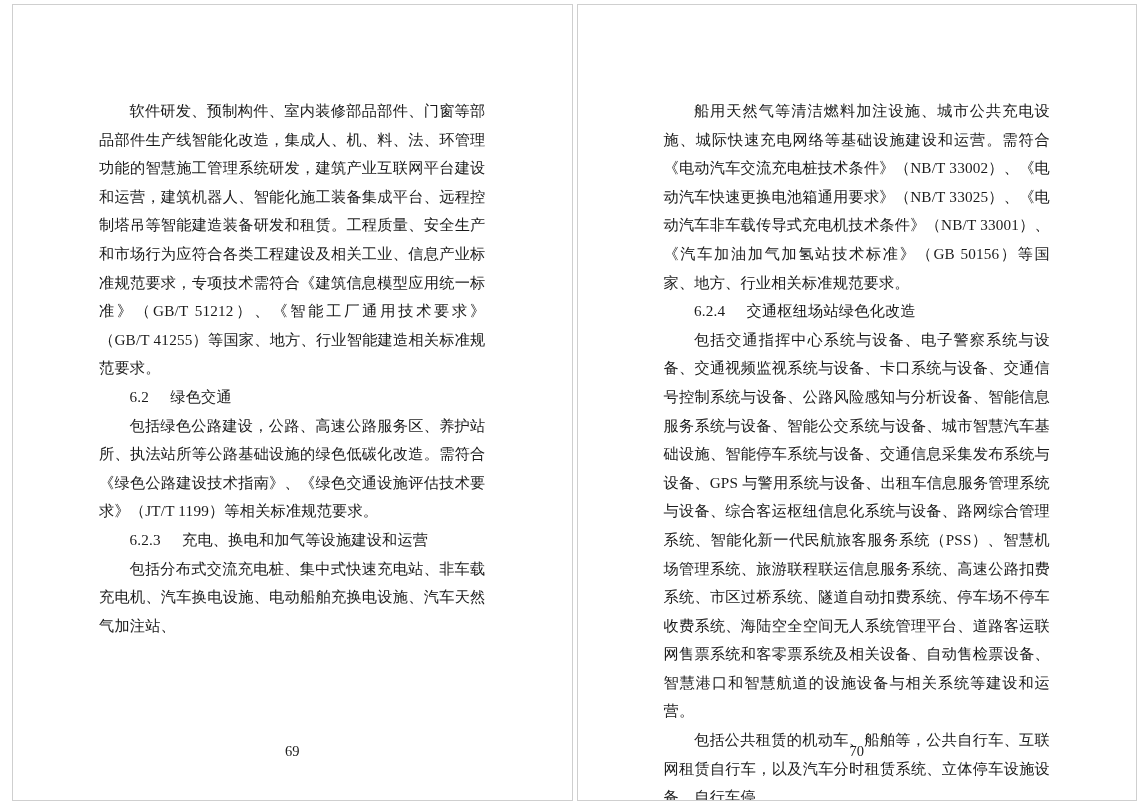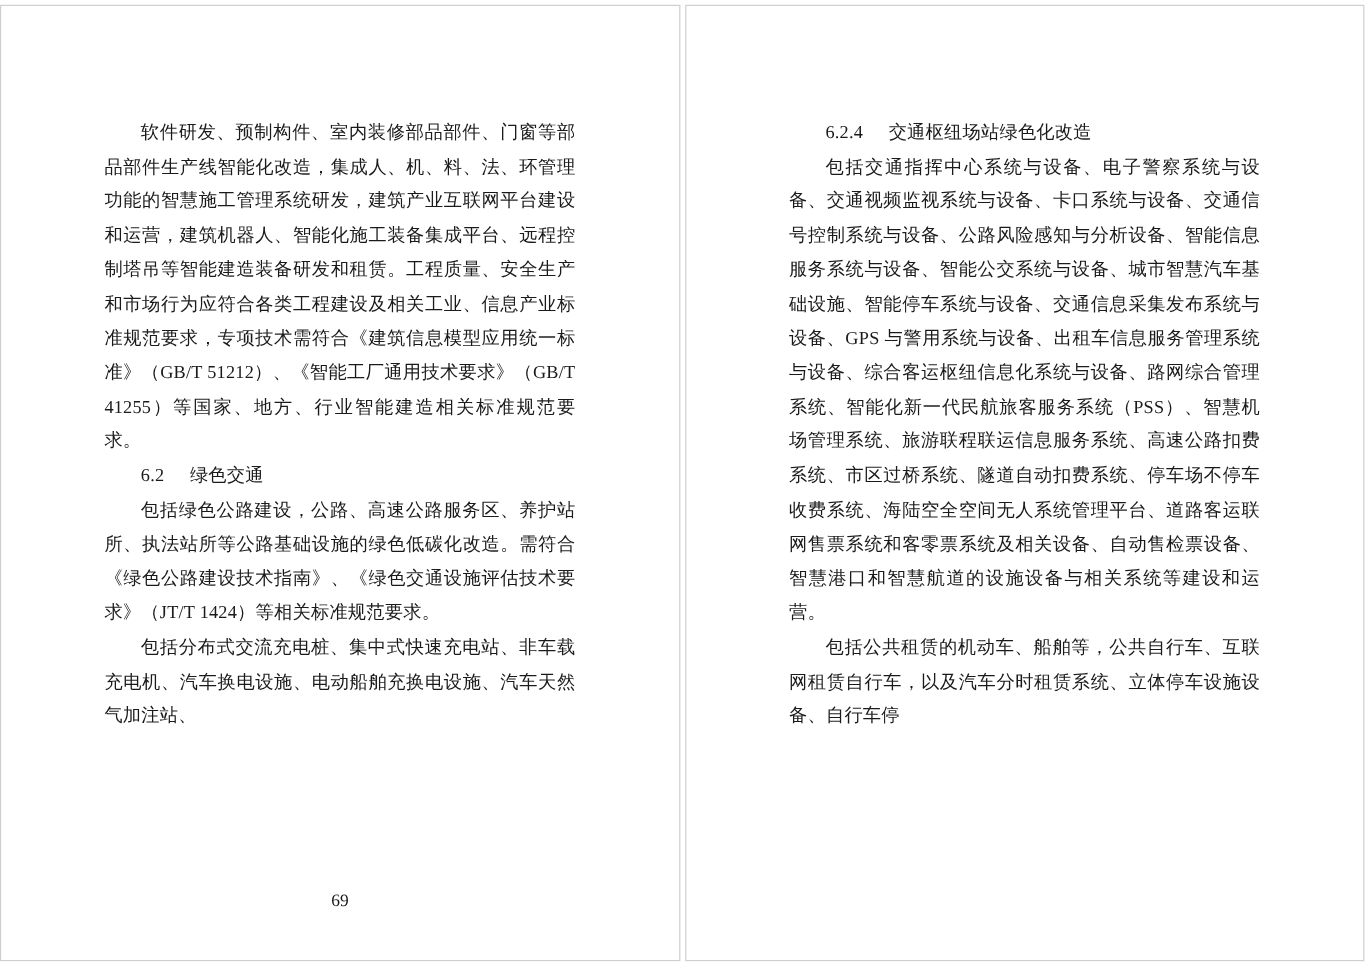--- a/index.html
+++ b/index.html
@@ -13,21 +13,21 @@
   body {
     font-family: "Liberation Serif", "DejaVu Serif", serif;
   }
   .spread {
     display: flex;
     width: 1141px;
     height: 805px;
     box-sizing: border-box;
     background: #ffffff;
     gap: 4px;
-    padding: 4px 4px 4px 0;
+    padding: 4px 4px 4px 12px;
   }
   .page {
     position: relative;
     flex: 1 1 0;
     background: #ffffff;
     border: 1px solid #cfcfcf;
     box-sizing: border-box;
     overflow: hidden;
   }
   .page-inner {
@@ -77,27 +77,30 @@
 </style>
 </head>
 <body>
 
 <div class="spread">
 
   <div class="page">
     <div class="page-inner">
       <p class="para indent">软件研发、预制构件、室内装修部品部件、门窗等部品部件生产线智能化改造，集成人、机、料、法、环管理功能的智慧施工管理系统研发，建筑产业互联网平台建设和运营，建筑机器人、智能化施工装备集成平台、远程控制塔吊等智能建造装备研发和租赁。工程质量、安全生产和市场行为应符合各类工程建设及相关工业、信息产业标准规范要求，专项技术需符合《建筑信息模型应用统一标准》（GB/T 51212）、《智能工厂通用技术要求》（GB/T 41255）等国家、地方、行业智能建造相关标准规范要求。</p>
       <p class="heading"><span class="num">6.2</span><span>绿色交通</span></p>
-      <p class="para indent">包括绿色公路建设，公路、高速公路服务区、养护站所、执法站所等公路基础设施的绿色低碳化改造。需符合《绿色公路建设技术指南》、《绿色交通设施评估技术要求》（JT/T 1424）等相关标准规范要求。</p>
+      <p class="para indent">包括绿色公路建设，公路、高速公路服务区、养护站所、执法站所等公路基础设施的绿色低碳化改造。需符合《绿色公路建设技术指南》、《绿色交通设施评估技术要求》（JT/T 1199）等相关标准规范要求。</p>
+      <p class="heading lvl2"><span class="num">6.2.3</span><span>充电、换电和加气等设施建设和运营</span></p>
       <p class="para indent">包括分布式交流充电桩、集中式快速充电站、非车载充电机、汽车换电设施、电动船舶充换电设施、汽车天然气加注站、</p>
     </div>
     <div class="pagenum">69</div>
   </div>
 
   <div class="page">
     <div class="page-inner">
+      <p class="para indent">船用天然气等清洁燃料加注设施、城市公共充电设施、城际快速充电网络等基础设施建设和运营。需符合《电动汽车交流充电桩技术条件》（NB/T 33002）、《电动汽车快速更换电池箱通用要求》（NB/T 33025）、《电动汽车非车载传导式充电机技术条件》（NB/T 33001）、《汽车加油加气加氢站技术标准》（GB 50156）等国家、地方、行业相关标准规范要求。</p>
       <p class="heading lvl2"><span class="num">6.2.4</span><span>交通枢纽场站绿色化改造</span></p>
       <p class="para indent">包括交通指挥中心系统与设备、电子警察系统与设备、交通视频监视系统与设备、卡口系统与设备、交通信号控制系统与设备、公路风险感知与分析设备、智能信息服务系统与设备、智能公交系统与设备、城市智慧汽车基础设施、智能停车系统与设备、交通信息采集发布系统与设备、GPS 与警用系统与设备、出租车信息服务管理系统与设备、综合客运枢纽信息化系统与设备、路网综合管理系统、智能化新一代民航旅客服务系统（PSS）、智慧机场管理系统、旅游联程联运信息服务系统、高速公路扣费系统、市区过桥系统、隧道自动扣费系统、停车场不停车收费系统、海陆空全空间无人系统管理平台、道路客运联网售票系统和客零票系统及相关设备、自动售检票设备、智慧港口和智慧航道的设施设备与相关系统等建设和运营。</p>
       <p class="para indent">包括公共租赁的机动车、船舶等，公共自行车、互联网租赁自行车，以及汽车分时租赁系统、立体停车设施设备、自行车停</p>
     </div>
+    <div class="pagenum">70</div>
   </div>
 
 </div>
 
 </body></html>

